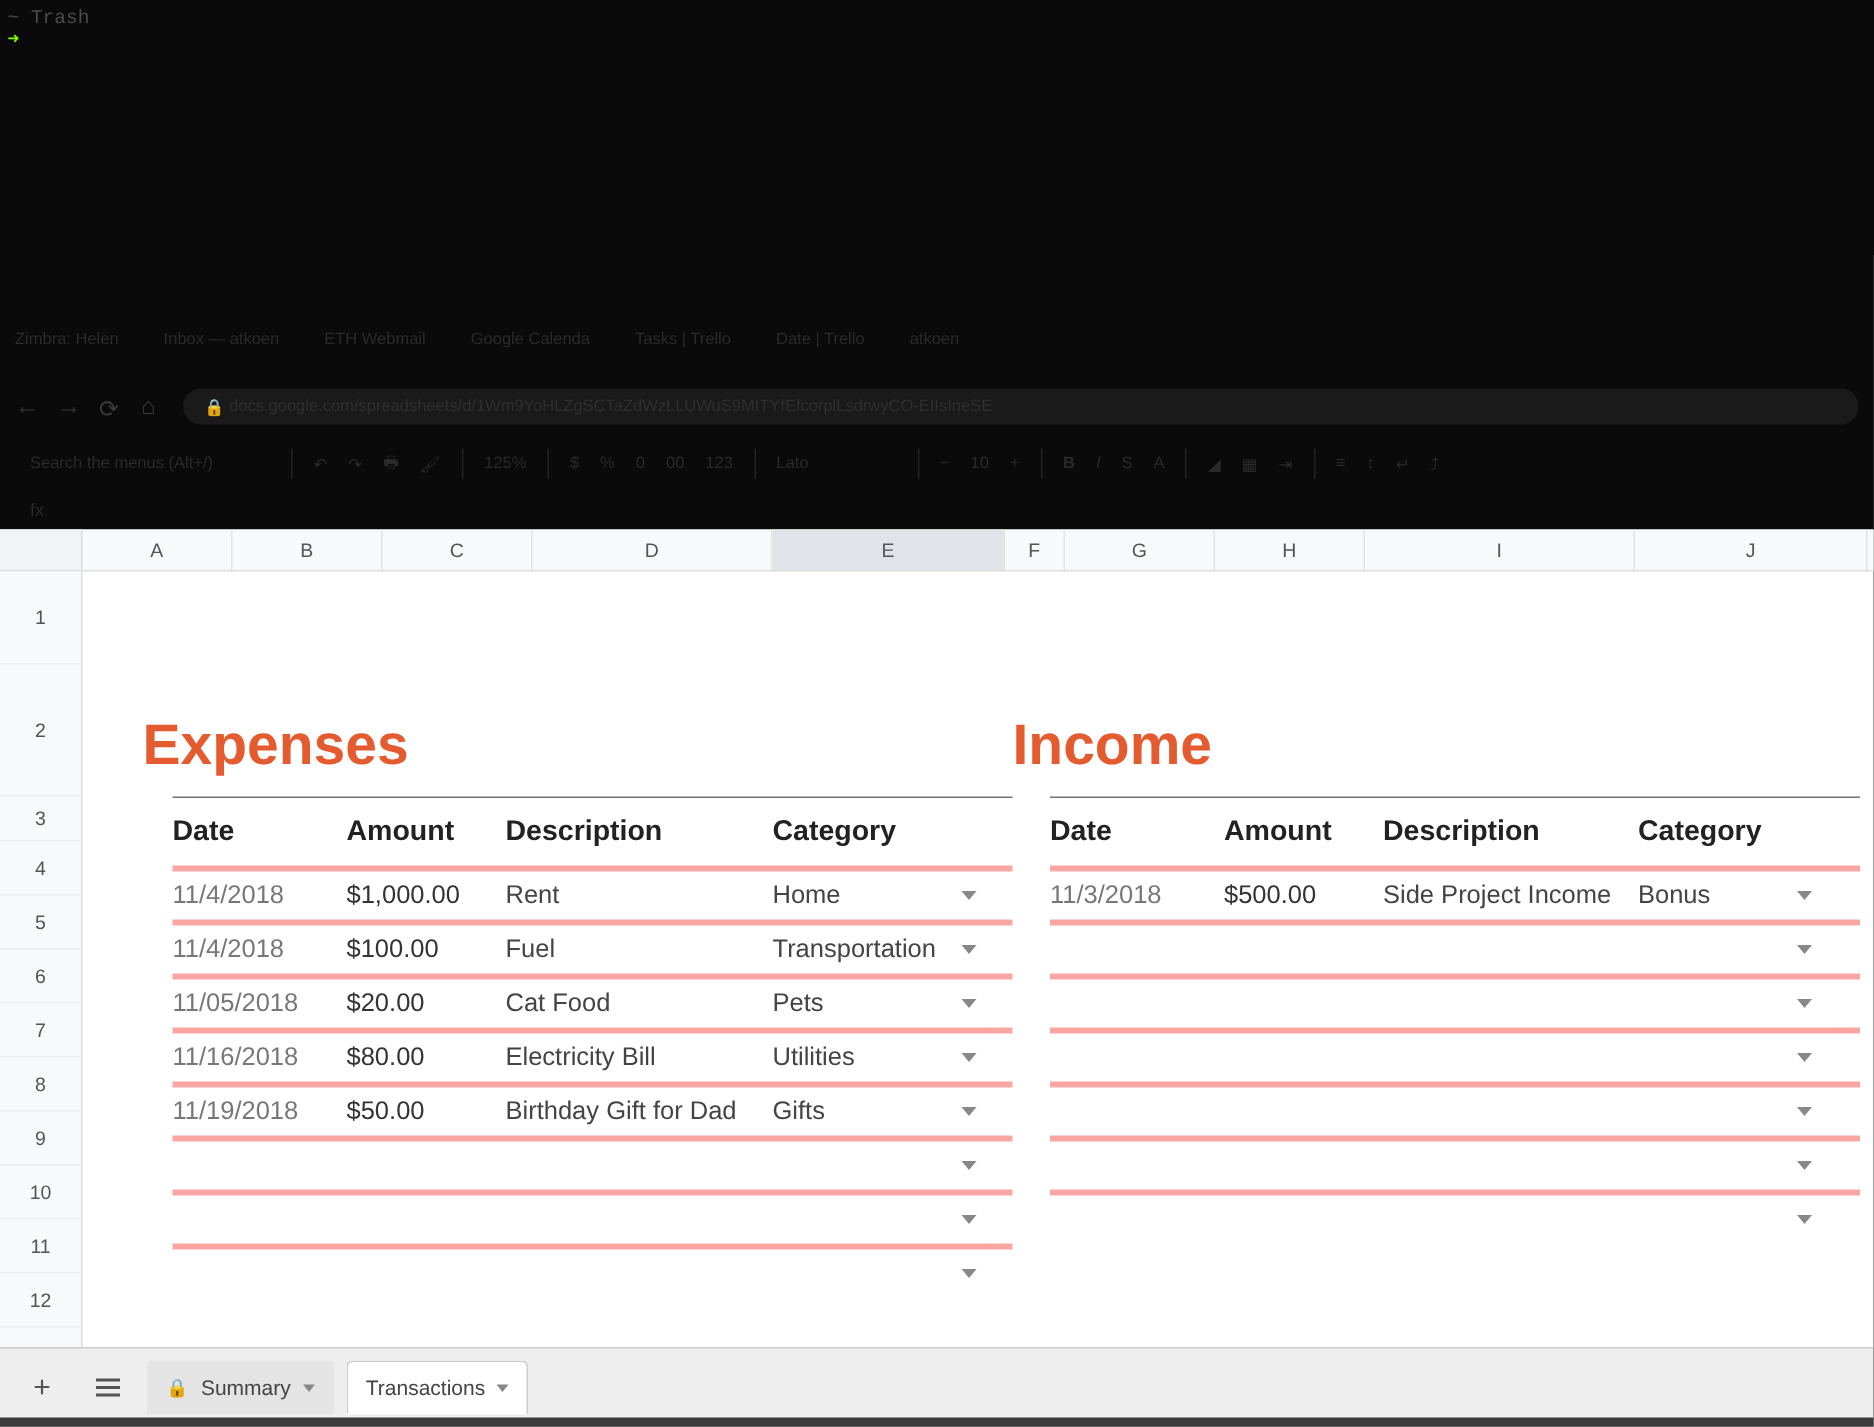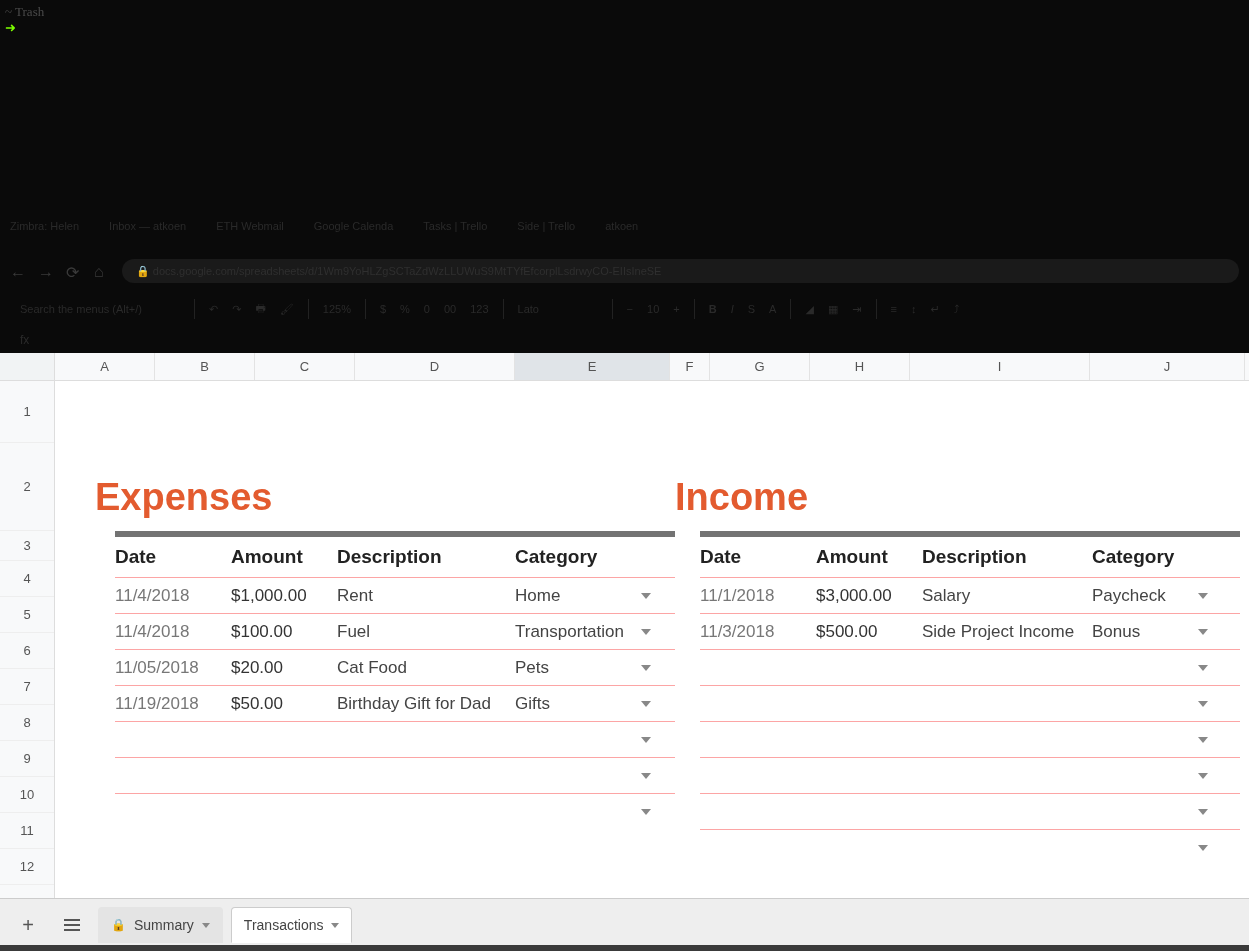--- a/index.html
+++ b/index.html
@@ -1,18 +1,18 @@
 <!DOCTYPE html>
 <html><head>
 <meta charset="utf-8">
 <style>
   * { box-sizing: border-box; margin: 0; padding: 0; }
   html, body { width: 1249px; height: 951px; font-family: Arial, sans-serif; background: #000; overflow: hidden; }
   .top-dark { position: absolute; top: 0; left: 0; right: 0; height: 353px; background: #0a0a0a; color: #333; }
-  .terminal { position: absolute; top: 4px; left: 5px; font-family: Liberation Serif, serif; font-size: 13px; color: #4a4a4a; }
+  .terminal { position: absolute; top: 4px; left: 5px; font-family: Liberation Mono, monospace; font-size: 13px; color: #4a4a4a; }
   .terminal .arrow { color: #7cfc00; }
   .browser-tabs { position: absolute; top: 220px; left: 10px; right: 10px; height: 30px; font-size: 11px; color: #2a2a2a; display: flex; gap: 30px; text-align: center; }
   .url-bar { position: absolute; top: 256px; left: 0; right: 0; height: 30px; display: flex; align-items: center; gap: 12px; padding: 0 10px; }
   .url-bar .navicon { width: 16px; height: 16px; color: #3a3a3a; }
   .url-field { flex: 1; height: 24px; background: #1a1a1a; border-radius: 12px; color: #2f2f2f; font-size: 11px; display: flex; align-items: center; padding: 0 14px; }
   .toolbar { position: absolute; top: 292px; left: 0; right: 0; height: 34px; display: flex; align-items: center; gap: 14px; padding: 0 20px; color: #2a2a2a; font-size: 11px; }
   .toolbar .search-menus { width: 160px; }
   .toolbar .sep { width: 1px; height: 20px; background: #222; }
   .fx-row { position: absolute; top: 326px; left: 0; right: 0; height: 27px; padding-left: 20px; color: #2a2a2a; font-size: 12px; display:flex; align-items:center;}
 
@@ -37,22 +37,22 @@
   .banner { position: absolute; top: 0; left: 0; right: 0; height: 62px; background: #3c5a6b; color: #d8dfe3; font-style: italic; font-size: 17px; display: flex; align-items: center; padding-left: 60px; }
   .section-titles { position: absolute; top: 62px; left: 0; right: 0; height: 88px; display: flex; align-items: flex-end; padding-bottom: 12px; }
   .sect { font-size: 38px; font-weight: 600; color: #e35b2f; }
   .sect.exp { margin-left: 40px; width: 580px; }
   .sect.inc { margin-left: 0; }
 
   .tables { position: absolute; top: 150px; left: 0; right: 0; display: flex; }
   .tbl { }
   .tbl.left { margin-left: 60px; width: 560px; }
   .tbl.right { margin-left: 25px; width: 540px; }
-  .thead { display: flex; height: 46px; align-items: center; font-weight: 700; font-size: 19px; color: #333; border-top: 6px solid #737373; }
-  .trow { display: flex; height: 36px; align-items: center; border-top: 1px solid #fca5a5; }
+  .thead { display: flex; height: 46px; align-items: center; font-weight: 700; font-size: 19px; color: #333; border-top: 1px solid #737373; }
+  .trow { display: flex; height: 36px; align-items: center; border-top: 4px solid #fca5a5; }
   .c-date { width: 116px; color: #777; }
   .c-amt { width: 106px; font-weight: 400; color: #333; }
   .c-desc { width: 178px; color: #444; }
   .c-cat { width: 150px; color: #444; position: relative; }
   .thead .c-date, .thead .c-amt, .thead .c-desc, .thead .c-cat { color: #222; font-weight:700; }
   .dd { position: absolute; right: 14px; top: 50%; transform: translateY(-50%); width: 0; height: 0; border-left: 5px solid transparent; border-right: 5px solid transparent; border-top: 6px solid #888; cursor: pointer; }
   .tbl.right .c-desc { width: 170px; }
   .tbl.right .c-cat { width: 130px; }
 
   .sheet-tabs { position: absolute; left:0; right:0; bottom:0; height: 53px; background: #eee; border-top: 1px solid #ccc; display: flex; align-items: center; padding: 0 10px; gap: 8px; }
@@ -74,21 +74,21 @@
     <div>~ Trash</div>
     <div class="arrow">➜</div>
   </div>
 
   <div class="browser-tabs">
     <span>Zimbra: Helen</span>
     <span>Inbox — atkoen</span>
     <span>ETH Webmail</span>
     <span>Google Calenda</span>
     <span>Tasks | Trello</span>
-    <span>Side | Trello</span>
+    <span>Date | Trello</span>
     <span>atkoen</span>
   </div>
 
   <div class="url-bar">
     <span class="navicon">←</span>
     <span class="navicon">→</span>
     <span class="navicon">⟳</span>
     <span class="navicon">⌂</span>
     <div class="url-field">
       <span>🔒&nbsp;</span>
@@ -197,20 +197,26 @@
                 <div class="c-desc">Fuel</div>
                 <div class="c-cat">Transportation<span class="dd"></span></div>
               </div>
               <div class="trow">
                 <div class="c-date">11/05/2018</div>
                 <div class="c-amt">$20.00</div>
                 <div class="c-desc">Cat Food</div>
                 <div class="c-cat">Pets<span class="dd"></span></div>
               </div>
               <div class="trow">
+                <div class="c-date">11/16/2018</div>
+                <div class="c-amt">$80.00</div>
+                <div class="c-desc">Electricity Bill</div>
+                <div class="c-cat">Utilities<span class="dd"></span></div>
+              </div>
+              <div class="trow">
                 <div class="c-date">11/19/2018</div>
                 <div class="c-amt">$50.00</div>
                 <div class="c-desc">Birthday Gift for Dad</div>
                 <div class="c-cat">Gifts<span class="dd"></span></div>
               </div>
               <div class="trow">
                 <div class="c-date"></div>
                 <div class="c-amt"></div>
                 <div class="c-desc"></div>
                 <div class="c-cat">
@@ -237,26 +243,20 @@
         </div>
 
         <div class="tbl right">
           <div class="thead">
             <div class="c-date">Date</div>
             <div class="c-amt">Amount</div>
             <div class="c-desc">Description</div>
             <div class="c-cat">Category</div>
           </div>
           <div id="inc-rows">
-              <div class="trow">
-                <div class="c-date">11/1/2018</div>
-                <div class="c-amt">$3,000.00</div>
-                <div class="c-desc">Salary</div>
-                <div class="c-cat">Paycheck<span class="dd"></span></div>
-              </div>
               <div class="trow">
                 <div class="c-date">11/3/2018</div>
                 <div class="c-amt">$500.00</div>
                 <div class="c-desc">Side Project Income</div>
                 <div class="c-cat">Bonus<span class="dd"></span></div>
               </div>
               <div class="trow">
                 <div class="c-date"></div>
                 <div class="c-amt"></div>
                 <div class="c-desc"></div>

